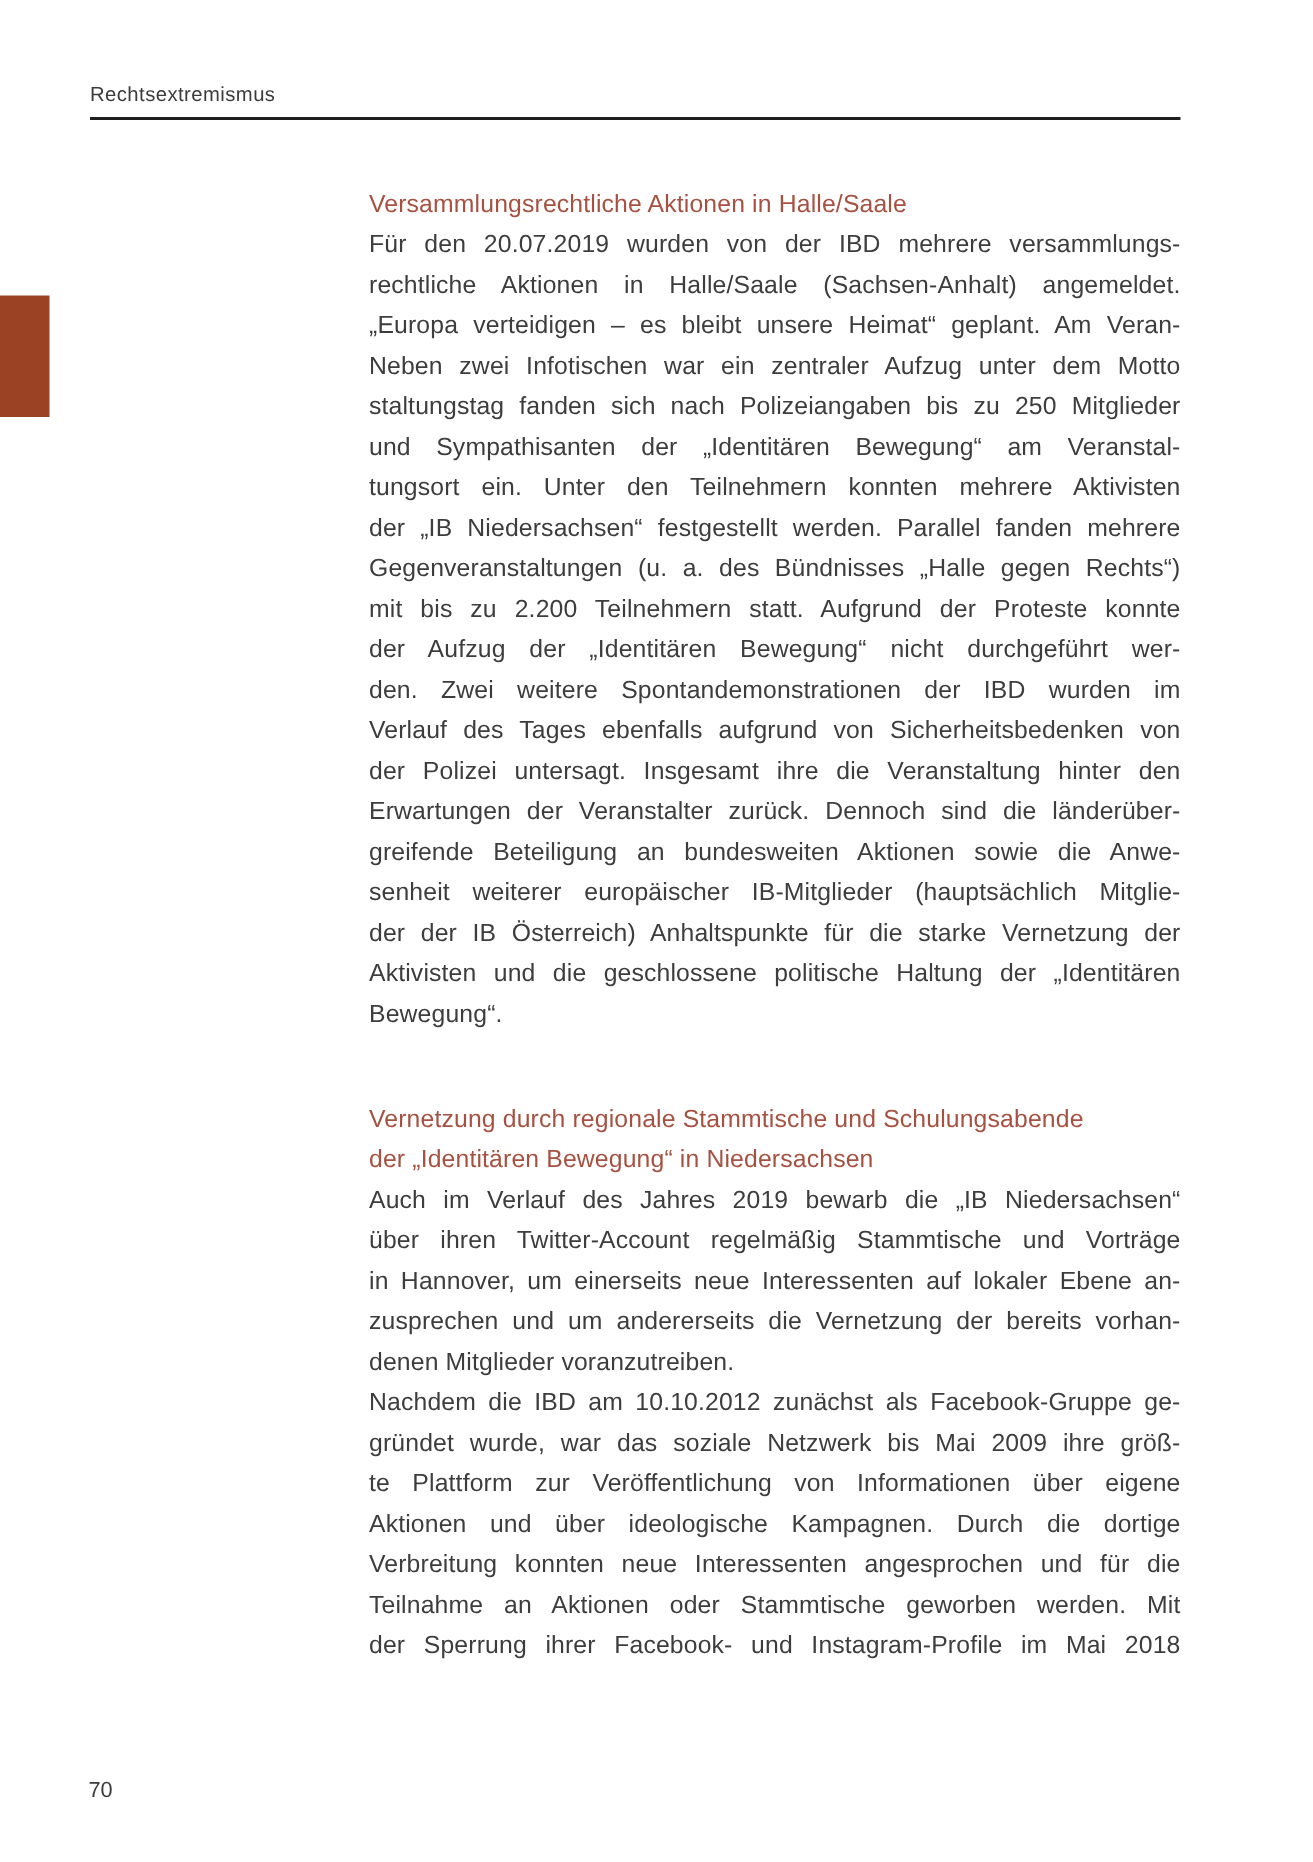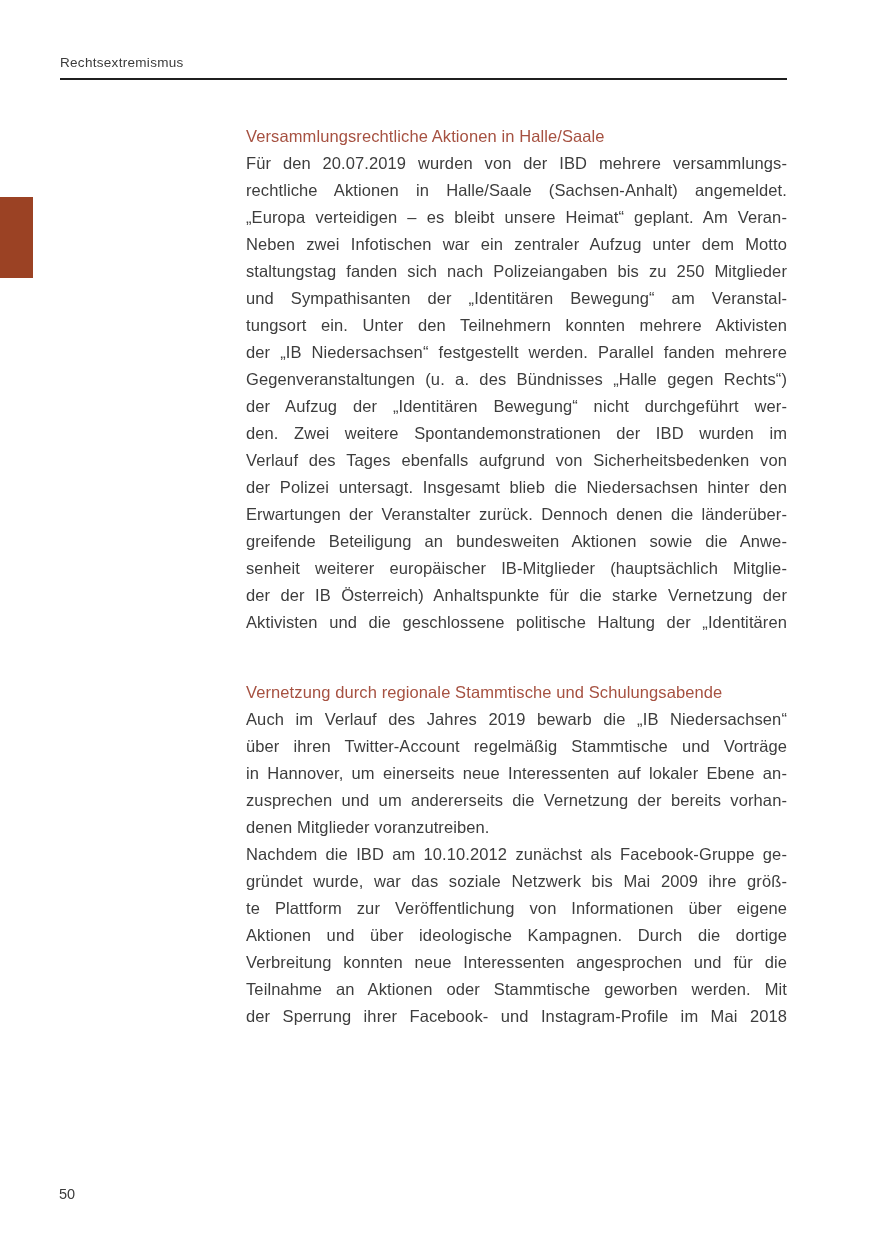--- a/index.html
+++ b/index.html
@@ -91,46 +91,49 @@
       <div class="block block-paragraph">
         <div class="line">Für den 20.07.2019 wurden von der IBD mehrere versammlungs-</div>
         <div class="line">rechtliche Aktionen in Halle/Saale (Sachsen-Anhalt) angemeldet.</div>
         <div class="line">„Europa verteidigen – es bleibt unsere Heimat“ geplant. Am Veran-</div>
         <div class="line">Neben zwei Infotischen war ein zentraler Aufzug unter dem Motto</div>
         <div class="line">staltungstag fanden sich nach Polizeiangaben bis zu 250 Mitglieder</div>
         <div class="line">und Sympathisanten der „Identitären Bewegung“ am Veranstal-</div>
         <div class="line">tungsort ein. Unter den Teilnehmern konnten mehrere Aktivisten</div>
         <div class="line">der „IB Niedersachsen“ festgestellt werden. Parallel fanden mehrere</div>
         <div class="line">Gegenveranstaltungen (u. a. des Bündnisses „Halle gegen Rechts“)</div>
+        <div class="line">mit bis zu 2.200 Teilnehmern statt. Aufgrund der Proteste konnte</div>
         <div class="line">der Aufzug der „Identitären Bewegung“ nicht durchgeführt wer-</div>
         <div class="line">den. Zwei weitere Spontandemonstrationen der IBD wurden im</div>
         <div class="line">Verlauf des Tages ebenfalls aufgrund von Sicherheitsbedenken von</div>
-        <div class="line">der Polizei untersagt. Insgesamt blieb die Niedersachsen hinter den</div>
-        <div class="line">Erwartungen der Veranstalter zurück. Dennoch denen die länderüber-</div>
+        <div class="line">der Polizei untersagt. Insgesamt ihre die Veranstaltung hinter den</div>
+        <div class="line">Erwartungen der Veranstalter zurück. Dennoch sind die länderüber-</div>
         <div class="line">greifende Beteiligung an bundesweiten Aktionen sowie die Anwe-</div>
         <div class="line">senheit weiterer europäischer IB-Mitglieder (hauptsächlich Mitglie-</div>
         <div class="line">der der IB Österreich) Anhaltspunkte für die starke Vernetzung der</div>
         <div class="line">Aktivisten und die geschlossene politische Haltung der „Identitären</div>
+        <div class="line flush">Bewegung“.</div>
       </div>
       <div class="block block-heading">
         <div class="line flush">Vernetzung durch regionale Stammtische und Schulungsabende</div>
+        <div class="line flush">der „Identitären Bewegung“ in Niedersachsen</div>
       </div>
       <div class="block block-paragraph">
         <div class="line">Auch im Verlauf des Jahres 2019 bewarb die „IB Niedersachsen“</div>
         <div class="line">über ihren Twitter-Account regelmäßig Stammtische und Vorträge</div>
         <div class="line">in Hannover, um einerseits neue Interessenten auf lokaler Ebene an-</div>
         <div class="line">zusprechen und um andererseits die Vernetzung der bereits vorhan-</div>
         <div class="line flush">denen Mitglieder voranzutreiben.</div>
       </div>
       <div class="block block-paragraph">
         <div class="line">Nachdem die IBD am 10.10.2012 zunächst als Facebook-Gruppe ge-</div>
         <div class="line">gründet wurde, war das soziale Netzwerk bis Mai 2009 ihre größ-</div>
         <div class="line">te Plattform zur Veröffentlichung von Informationen über eigene</div>
         <div class="line">Aktionen und über ideologische Kampagnen. Durch die dortige</div>
         <div class="line">Verbreitung konnten neue Interessenten angesprochen und für die</div>
         <div class="line">Teilnahme an Aktionen oder Stammtische geworben werden. Mit</div>
         <div class="line">der Sperrung ihrer Facebook- und Instagram-Profile im Mai 2018</div>
       </div>
     </main>
 
-  <div class="page-number">50</div>
+  <div class="page-number">70</div>
 
 </div>
 
 </body></html>

